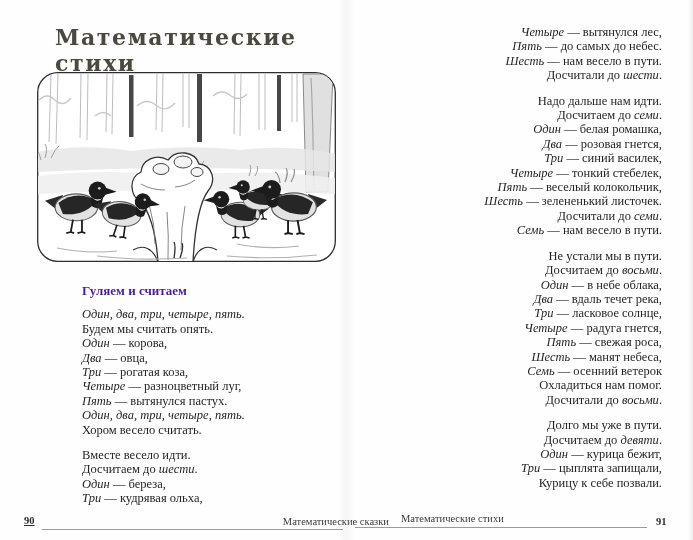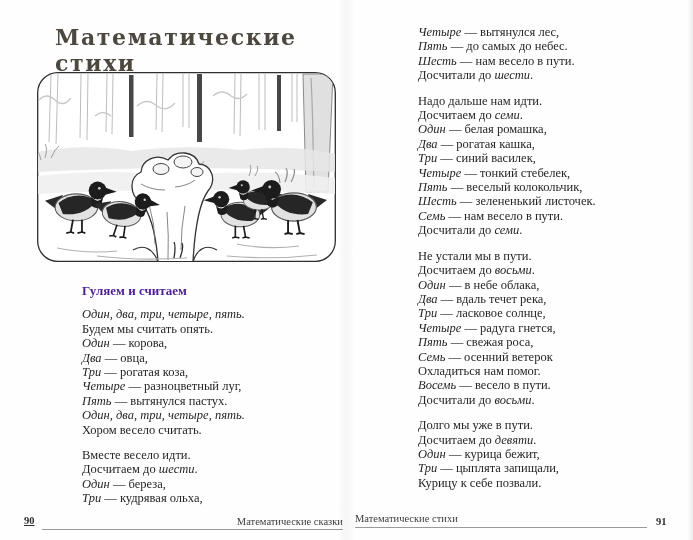--- a/index.html
+++ b/index.html
@@ -27,30 +27,30 @@
   .illustration{
     position:absolute;left:37px;top:72px;width:299px;height:190px;
   }
   .poem{
     font-size:12.5px;line-height:14.4px;
   }
   .poem-left{
     position:absolute;left:82px;top:284px;width:258px;
   }
   .poem-right{
-    position:absolute;left:418px;top:25px;width:260px;
+    position:absolute;left:402px;top:25px;width:260px;text-align:right;
   }
   .poem-heading{
     font-weight:bold;font-size:13px;margin:0 0 9px 0;color:#4c1d95;
   }
   .stanza{margin:0 0 11px 0;}
   .poem-line{white-space:nowrap;}
   .it{font-style:italic;}
   .footer-text{
-    font-size:10.5px;color:#3c3c3c;position:absolute;
+    font-size:10.5px;color:#3c3c3c;position:absolute;padding-left:46px;
   }
   .page-num{font-weight:bold;font-size:10.5px;position:absolute;color:#2e2e2e;}
   .footer-rule{
     position:absolute;height:1px;background:#9a9a9a;
   }
   .fl-left{left:42px;top:529px;width:301px;}
   .fl-right{left:355px;top:527px;width:292px;}
 </style>
 </head>
 <body>
@@ -193,39 +193,39 @@
       <div class="stanza">
         <div class="poem-line"><span class="it">Четыре</span><span> — вытянулся лес,</span></div>
         <div class="poem-line"><span class="it">Пять</span><span> — до самых до небес.</span></div>
         <div class="poem-line"><span class="it">Шесть</span><span> — нам весело в пути.</span></div>
         <div class="poem-line"><span>Досчитали до </span><span class="it">шести</span><span>.</span></div>
       </div>
       <div class="stanza">
         <div class="poem-line"><span>Надо дальше нам идти.</span></div>
         <div class="poem-line"><span>Досчитаем до </span><span class="it">семи</span><span>.</span></div>
         <div class="poem-line"><span class="it">Один</span><span> — белая ромашка,</span></div>
-        <div class="poem-line"><span class="it">Два</span><span> — рогатая кашка,</span></div>
+        <div class="poem-line"><span class="it">Два</span><span> — розовая гнется,</span></div>
         <div class="poem-line"><span class="it">Три</span><span> — синий василек,</span></div>
         <div class="poem-line"><span class="it">Четыре</span><span> — тонкий стебелек,</span></div>
         <div class="poem-line"><span class="it">Пять</span><span> — веселый колокольчик,</span></div>
         <div class="poem-line"><span class="it">Шесть</span><span> — зелененький листочек.</span></div>
+        <div class="poem-line"><span>Досчитали до </span><span class="it">семи</span><span>.</span></div>
         <div class="poem-line"><span class="it">Семь</span><span> — нам весело в пути.</span></div>
-        <div class="poem-line"><span>Досчитали до </span><span class="it">семи</span><span>.</span></div>
       </div>
       <div class="stanza">
         <div class="poem-line"><span>Не устали мы в пути.</span></div>
         <div class="poem-line"><span>Досчитаем до </span><span class="it">восьми</span><span>.</span></div>
         <div class="poem-line"><span class="it">Один</span><span> — в небе облака,</span></div>
         <div class="poem-line"><span class="it">Два</span><span> — вдаль течет река,</span></div>
         <div class="poem-line"><span class="it">Три</span><span> — ласковое солнце,</span></div>
         <div class="poem-line"><span class="it">Четыре</span><span> — радуга гнется,</span></div>
         <div class="poem-line"><span class="it">Пять</span><span> — свежая роса,</span></div>
+        <div class="poem-line"><span class="it">Шесть</span><span> — манят небеса,</span></div>
         <div class="poem-line"><span class="it">Семь</span><span> — осенний ветерок</span></div>
         <div class="poem-line"><span>Охладиться нам помог.</span></div>
-        <div class="poem-line"><span class="it">Восемь</span><span> — весело в пути.</span></div>
         <div class="poem-line"><span>Досчитали до </span><span class="it">восьми</span><span>.</span></div>
       </div>
       <div class="stanza">
         <div class="poem-line"><span>Долго мы уже в пути.</span></div>
         <div class="poem-line"><span>Досчитаем до </span><span class="it">девяти</span><span>.</span></div>
         <div class="poem-line"><span class="it">Один</span><span> — курица бежит,</span></div>
         <div class="poem-line"><span class="it">Три</span><span> — цыплята запищали,</span></div>
         <div class="poem-line"><span>Курицу к себе позвали.</span></div>
       </div>
     </div>

